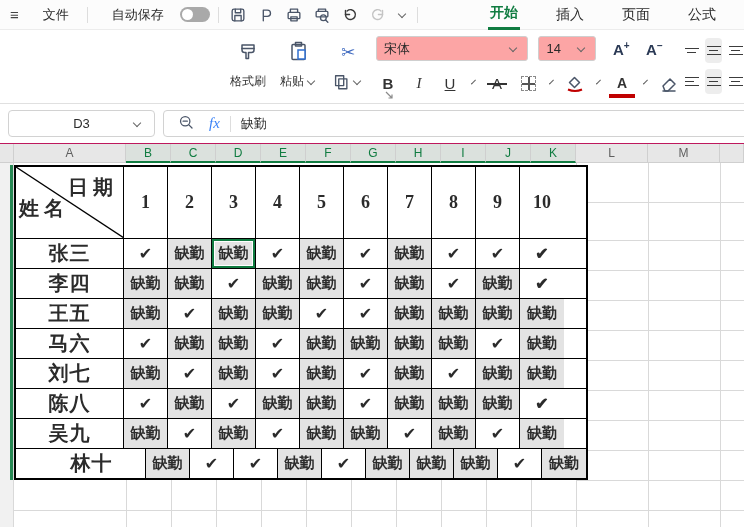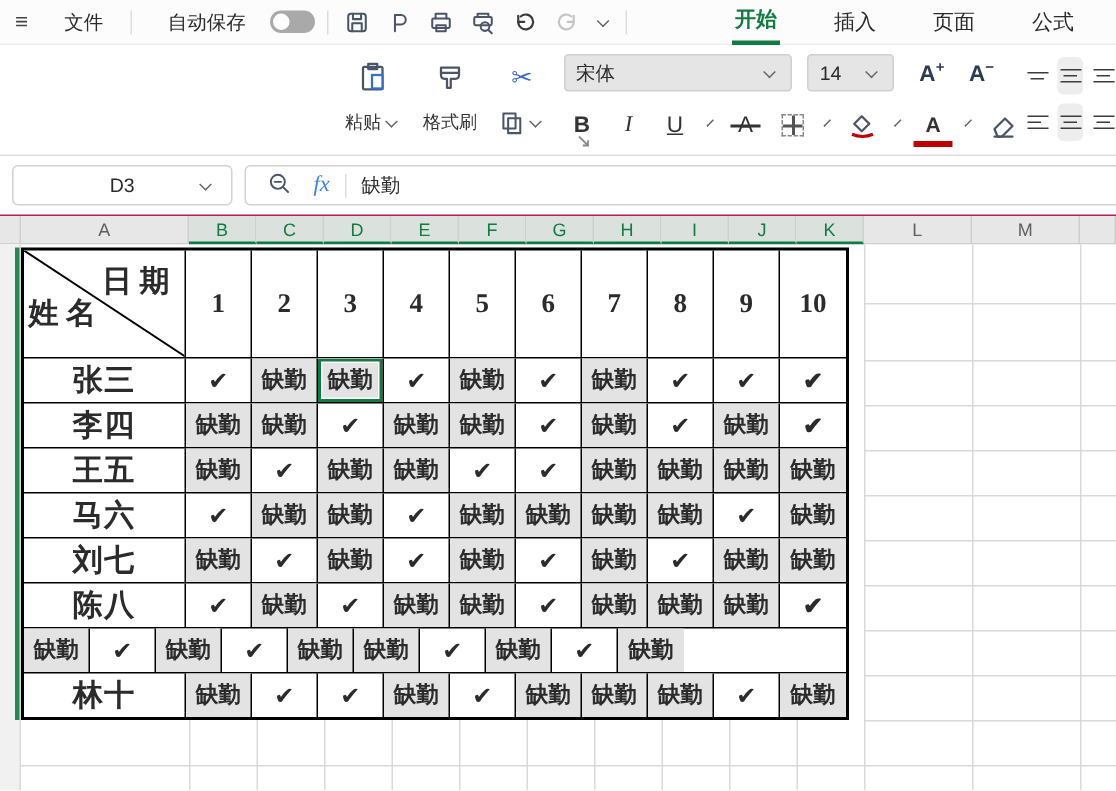--- a/index.html
+++ b/index.html
@@ -30,21 +30,21 @@
   
   .toolbar{position:absolute;top:30px;left:0;right:0;height:74px;background:#fff;border-bottom:1px solid #e0e0e0;}
   .grp-clip{position:absolute;left:230px;top:6px;display:flex;gap:14px;}
   .tool-vstack{display:flex;flex-direction:column;align-items:center;font-size:12px;color:#333;}
   .tool-vstack .big{height:32px;display:flex;align-items:center;justify-content:center;}
   .tool-vstack .lbl{margin-top:5px;display:flex;align-items:center;}
   .scis{font-size:17px;color:#3f6ac0;}
   .launcher{position:absolute;left:384px;top:56px;}
   .grp-font{position:absolute;left:376px;top:6px;width:292px;}
   .selbox{display:inline-flex;align-items:center;justify-content:space-between;height:25px;
-    border:1px solid #cfcfcf;border-radius:3px;background:#e5e5e5;font-size:13px;padding:0 7px;vertical-align:middle;}
+    border:1px solid #cfcfcf;border-radius:3px;background:#fca5a5;font-size:13px;padding:0 7px;vertical-align:middle;}
   .fname{width:152px;}
   .fsize{width:58px;margin-left:6px;justify-content:space-between;}
   .abtn{display:inline-block;margin-left:12px;font-size:15px;font-weight:bold;color:#2b3a55;vertical-align:middle;}
   .abtn sup{font-size:10px;}
   .fmt-row{margin-top:9px;display:flex;align-items:center;gap:7px;height:26px;}
   .fbtn{min-width:24px;height:24px;display:flex;align-items:center;justify-content:center;font-size:15px;color:#333;}
   .b{font-weight:bold;}
   .i{font-style:italic;font-family:"Liberation Serif",serif;}
   .u{text-decoration:underline;}
   .strike{position:relative;}
@@ -78,21 +78,21 @@
   .colhdr{position:absolute;top:144px;left:0;right:0;height:19px;display:flex;font-size:12px;color:#5f5f5f;}
   .ch{background:var(--hdr-bg);border-right:1px solid #cfcfcf;border-bottom:1px solid #cfcfcf;
     display:flex;align-items:center;justify-content:center;height:19px;}
   .ch.sel{background:var(--hdr-sel-bg);color:var(--accent);border-bottom:2px solid var(--accent);}
   .sheetbody{position:absolute;top:163px;left:0;right:0;bottom:0;background:#fff;}
   .rowstrip{position:absolute;left:0;top:0;bottom:0;width:14px;background:#f1f1f1;border-right:1px solid var(--grid);}
   .rowstrip .selbar{position:absolute;left:10px;top:2px;width:3px;height:315px;background:var(--accent);opacity:.9;}
   .gl{position:absolute;background:var(--grid);}
   .table{position:absolute;left:14px;top:2px;border:2px solid #000;background:#fff;}
   .trow{display:flex;border-bottom:1px solid #000;}
-  .trow:last-child{border-bottom:none;}
+  .trow:last-child{border-bottom:none;padding-left:22px;}
   .tc{border-right:1px solid #000;display:flex;align-items:center;justify-content:center;
     font-family:"Liberation Serif","DejaVu Serif",serif;}
   .tc:last-child{border-right:none;font-family:Liberation Serif, serif;}
   .tc.namecol{width:108px;}
   .tc.daycol{width:44px;}
   .hrow .tc{height:71px;}
   .drow .tc{height:29px;}
   .corner{position:relative;overflow:hidden;}
   .corner svg{position:absolute;inset:0;}
   .corner .dt{position:absolute;right:5px;top:7px;font-size:20px;font-weight:600;letter-spacing:5px;}
@@ -166,38 +166,38 @@
       <span class="tab">页面</span>
       <span class="tab">公式</span>
     </div>
   </div>
 
   <div class="toolbar">
     <div class="grp-clip">
       <div class="tool-vstack">
         <span class="big">
           <svg width="24" height="24" viewBox="0 0 24 24">
+              <path class="st" d="M6 5 h12 v5 c0 1.5-1 2.5-2.5 2.5 h-3 v6 h-2.5 v-6 h-1.5 c-1.5 0-2.5-1-2.5-2.5 z"></path>
+              <path class="st" d="M6 8.5 h12"></path>
+            </svg>
+        </span>
+        <span class="lbl">格式刷</span>
+      </div>
+      <div class="tool-vstack">
+        <span class="big">
+          <svg width="24" height="24" viewBox="0 0 24 24">
               <rect class="st" x="5" y="4.5" width="13" height="15" rx="1"></rect>
               <rect class="st" x="8.5" y="2.5" width="6" height="3.5"></rect>
               <rect x="11" y="10" width="7" height="9" fill="#fff" stroke="#2f6fd0" stroke-width="1.5"></rect>
             </svg>
         </span>
         <span class="lbl">
             <span>粘贴</span>
             <span class="chev"></span>
           </span>
-      </div>
-      <div class="tool-vstack">
-        <span class="big">
-          <svg width="24" height="24" viewBox="0 0 24 24">
-              <path class="st" d="M6 5 h12 v5 c0 1.5-1 2.5-2.5 2.5 h-3 v6 h-2.5 v-6 h-1.5 c-1.5 0-2.5-1-2.5-2.5 z"></path>
-              <path class="st" d="M6 8.5 h12"></path>
-            </svg>
-        </span>
-        <span class="lbl">格式刷</span>
       </div>
       <div class="tool-vstack">
         <span class="big scis">✂</span>
         <span class="lbl">
           <svg width="18" height="18" viewBox="0 0 20 20">
               <rect class="st" x="4" y="3" width="9" height="11"></rect>
               <rect class="st" x="7.5" y="6.5" width="9" height="11"></rect>
             </svg>
           <span class="chev"></span>
         </span>
@@ -458,20 +458,21 @@
           <div class="tc daycol cell-check">✔</div>
           <div class="tc daycol cell-absent">缺勤</div>
           <div class="tc daycol cell-absent">缺勤</div>
           <div class="tc daycol cell-check">✔</div>
           <div class="tc daycol cell-absent">缺勤</div>
           <div class="tc daycol cell-absent">缺勤</div>
           <div class="tc daycol cell-absent">缺勤</div>
           <div class="tc daycol cell-check">✔</div>
         </div>
         <div class="trow drow">
+          <div class="tc namecol sname">吴九</div>
           <div class="tc daycol cell-absent">缺勤</div>
           <div class="tc daycol cell-check">✔</div>
           <div class="tc daycol cell-absent">缺勤</div>
           <div class="tc daycol cell-check">✔</div>
           <div class="tc daycol cell-absent">缺勤</div>
           <div class="tc daycol cell-absent">缺勤</div>
           <div class="tc daycol cell-check">✔</div>
           <div class="tc daycol cell-absent">缺勤</div>
           <div class="tc daycol cell-check">✔</div>
           <div class="tc daycol cell-absent">缺勤</div>

